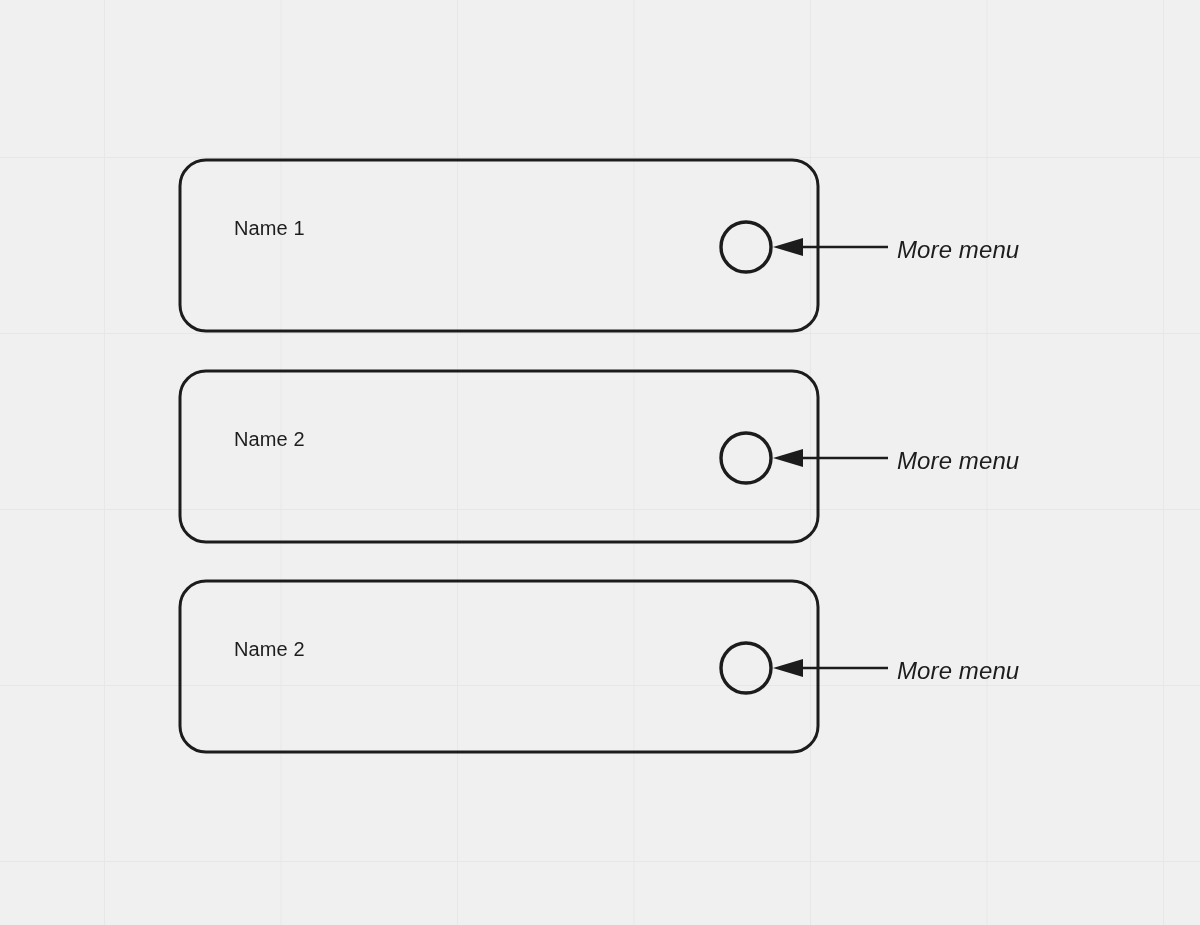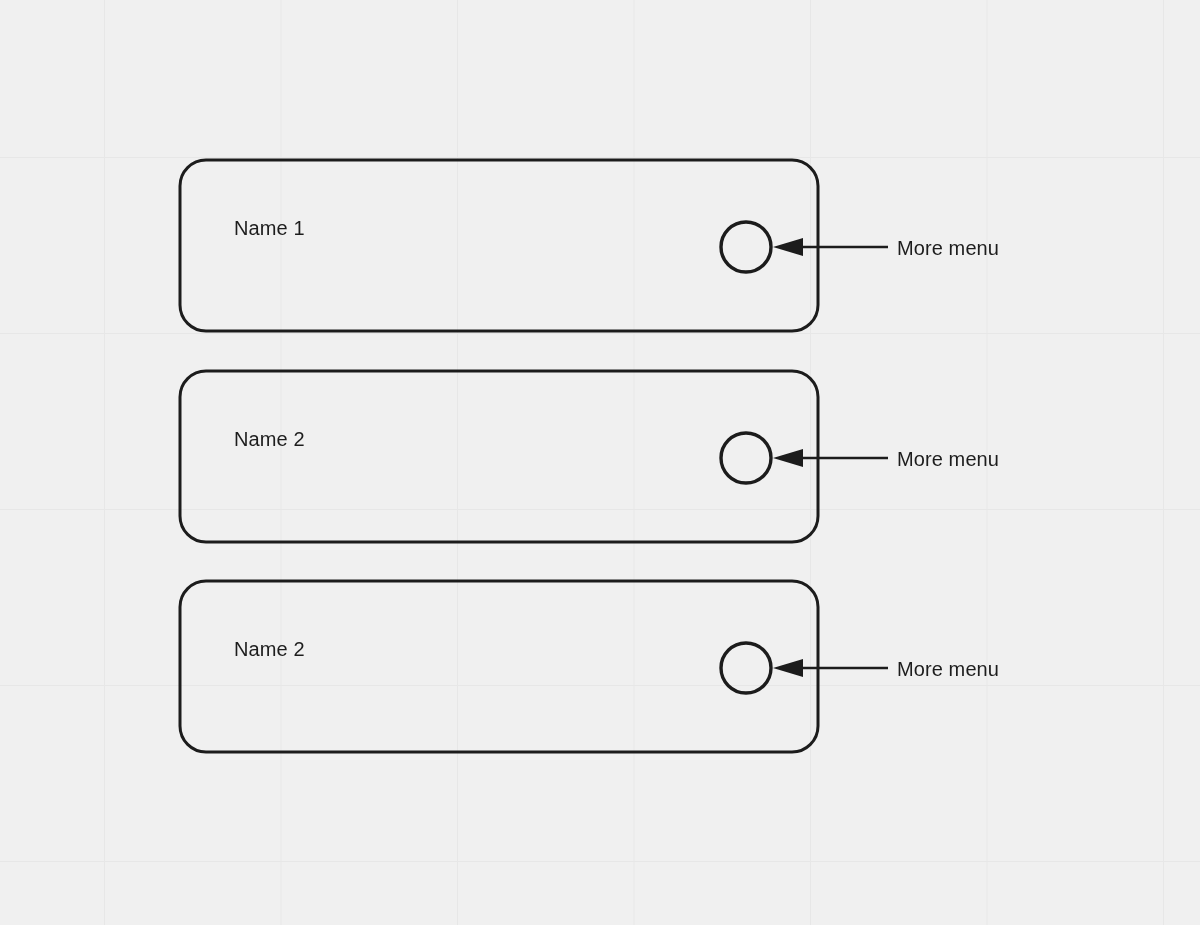--- a/index.html
+++ b/index.html
@@ -61,25 +61,26 @@
     position: absolute;
     font-size: 20px;
     line-height: 1;
     color: #1d1d1d;
     letter-spacing: 0.1px;
     white-space: nowrap;
   }
 
   .callout-label {
     position: absolute;
-    font-size: 20px;
+    font-size: 24px;
     line-height: 1;
     color: #1d1d1d;
     letter-spacing: 0.1px;
     white-space: nowrap;
+    font-style: italic;
   }
 </style>
 </head>
 <body>
 
 <div id="canvas">
 
   <svg class="diagram-svg" viewBox="0 0 1200 925">
 
     <g>

